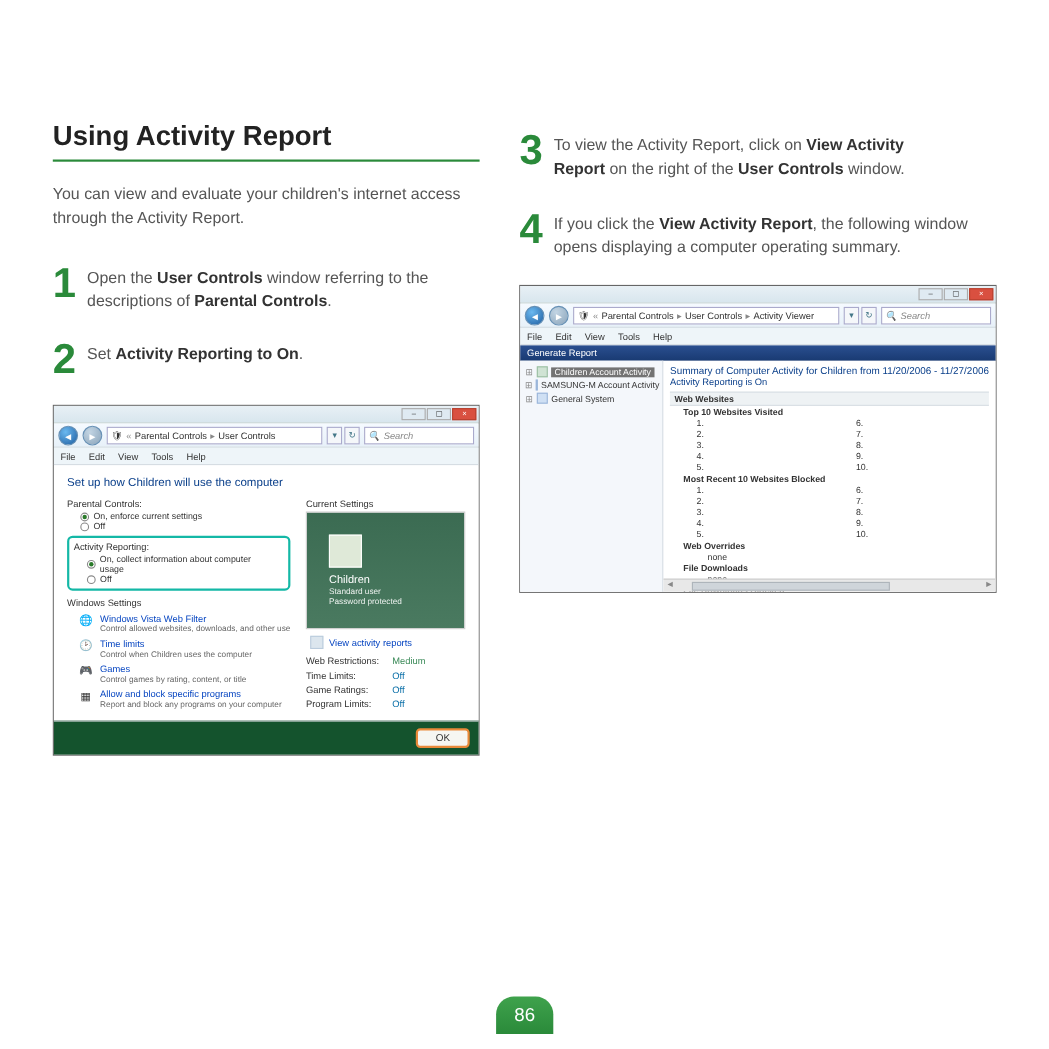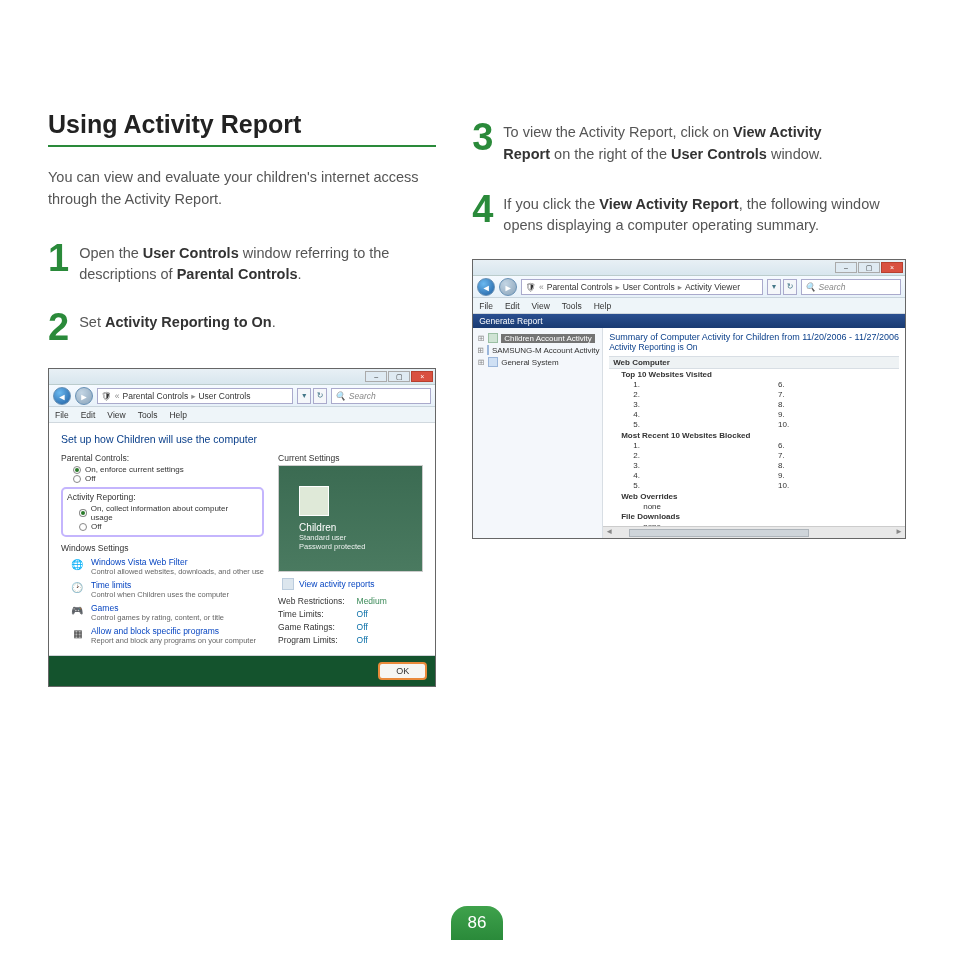--- a/index.html
+++ b/index.html
@@ -123,21 +123,21 @@
   .uc-body { padding: 10px 12px 8px 12px; background: #fff; }
   .uc-title { color: #0a3f8a; font-size: 10.5px; margin-bottom: 8px; }
   .uc-cols { display: flex; gap: 14px; }
   .uc-left { flex: 1.4; }
   .uc-right { flex: 1; }
   .uc-sub { font-size: 8.5px; color: #333; margin-bottom: 2px; }
   .radio-row { font-size: 8px; color: #333; padding-left: 12px; display:flex; align-items:center; gap:4px;}
   .radio { width:8px; height:8px; border-radius:50%; border:1px solid #888; background:#fff; display:inline-flex; align-items:center; justify-content:center;}
   .radio.on::after{content:""; width:4px; height:4px; border-radius:50%; background:#2a7a2a;}
   .ar-box {
-    border: 2px solid #c4b5fd;
+    border: 2px solid #14b8a6;
     border-radius: 5px;
     padding: 3px 16px 4px 4px;
     margin: 4px 0 6px 0;
   }
   .ws-title { font-size: 8.5px; color: #333; margin: 4px 0 2px 0; }
   .ws-item { display:flex; gap:6px; padding: 2px 0 2px 10px; }
   .ws-icon {
     width: 14px; height: 14px; flex: 0 0 14px;
     display:flex; align-items:center; justify-content:center; font-size:10px;
   }
@@ -403,21 +403,21 @@
             </div>
           <div class="tree-item">
               <span class="tree-exp">⊞</span>
               <span class="tree-ico blue"></span>
               <span>General System</span>
             </div>
         </div>
         <div class="report">
           <div class="rep-line1">Summary of Computer Activity for Children from 11/20/2006 - 11/27/2006</div>
           <div class="rep-line2">Activity Reporting is On</div>
-          <div class="wb-head">Web Computer</div>
+          <div class="wb-head">Web Websites</div>
           <div class="sub-head">Top 10 Websites Visited</div>
           <div class="num-cols">
             <div class="num-col">
               <div>1.</div>
               <div>2.</div>
               <div>3.</div>
               <div>4.</div>
               <div>5.</div>
             </div>
             <div class="num-col">

